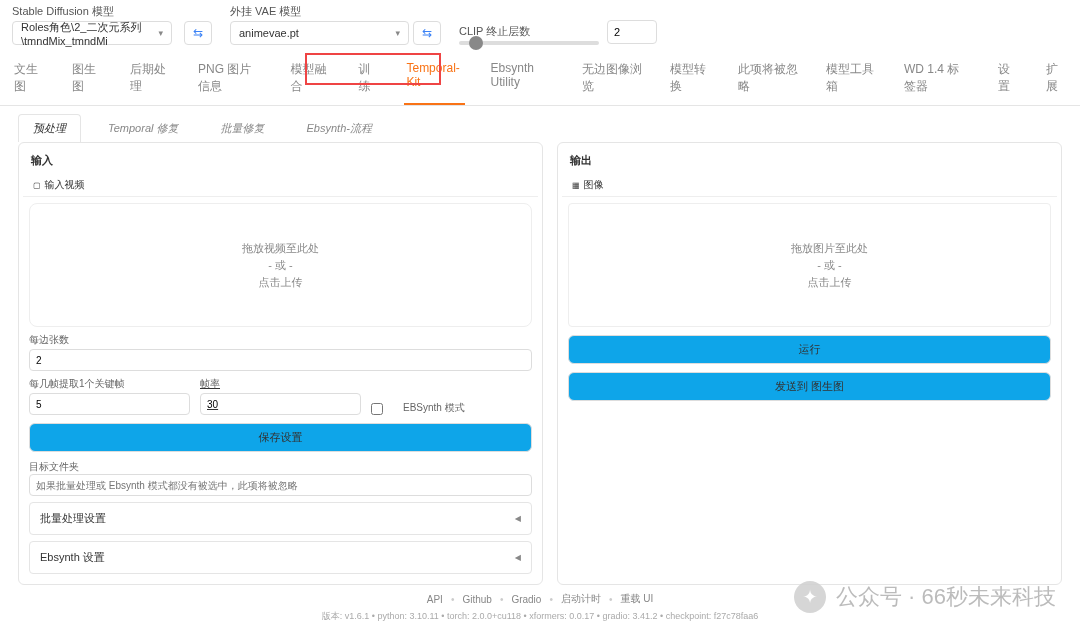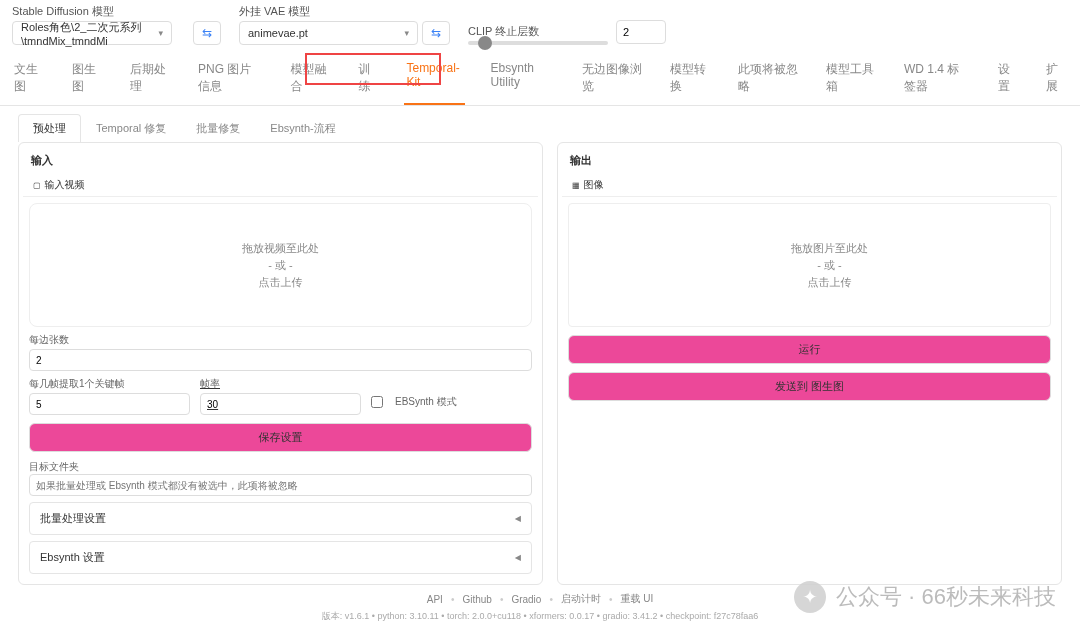--- a/index.html
+++ b/index.html
@@ -16,44 +16,44 @@
 .clip-group { display: flex; align-items: center; gap: 8px; }
 .slider { width: 140px; height: 4px; background: #ddd; border-radius: 2px; position: relative; }
 .slider::after { content: ""; position: absolute; width: 14px; height: 14px; background: #888; border-radius: 50%; top: -5px; left: 10px; }
 .num-input { width: 50px; height: 24px; border: 1px solid #ddd; border-radius: 4px; padding: 2px 6px; font-size: 11px; }
 
 .main-tabs { display: flex; border-bottom: 1px solid #e5e5e5; padding: 0 12px; gap: 24px; position: relative; }
 .main-tab { padding: 8px 2px; font-size: 12px; color: #888; cursor: pointer; border-bottom: 2px solid transparent; }
 .main-tab.active { color: #f97316; border-bottom-color: #f97316; }
 .highlight-box { position: absolute; border: 2px solid #ef4444; top: 0; height: 32px; pointer-events: none; z-index: 10; }
 
-.sub-tabs { display: flex; gap: 0; padding: 8px 18px 0; }
+.sub-tabs { display: flex; gap: 12px; padding: 8px 18px 0; font-style: italic; }
 .sub-tab { padding: 6px 14px; font-size: 11px; color: #888; cursor: pointer; border: 1px solid transparent; border-bottom: none; border-radius: 4px 4px 0 0; }
 .sub-tab.active { color: #333; border-color: #e5e5e5; background: #fff; }
 
 .content { display: flex; padding: 0 18px; gap: 14px; }
 .col-left, .col-right { border: 1px solid #e5e5e5; border-radius: 6px; padding: 4px; }
 .col-left { flex: 1; }
 .col-right { width: 505px; }
 
 .panel-title { font-size: 11px; font-weight: 600; padding: 6px 8px; }
 .inner-tabs { display: flex; border-bottom: 1px solid #eee; }
 .inner-tab { padding: 4px 10px; font-size: 10px; color: #888; display: flex; align-items: center; gap: 4px; }
 .inner-tab.active { color: #333; }
 
 .drop-zone { margin: 6px; height: 124px; border: 1px solid #eee; border-radius: 8px; display: flex; flex-direction: column; align-items: center; justify-content: center; color: #888; font-size: 11px; gap: 2px; }
 
 .form-row { display: flex; gap: 10px; padding: 0 6px; margin-top: 6px; }
 .form-field { flex: 1; display: flex; flex-direction: column; gap: 2px; }
 .form-label { font-size: 10px; color: #666; }
 .text-input { border: 1px solid #ddd; border-radius: 4px; padding: 3px 6px; font-size: 10px; height: 22px; }
-.checkbox-wrap { display: flex; align-items: center; gap: 12px; padding-top: 12px; }
+.checkbox-wrap { display: flex; align-items: flex-end; gap: 20px; padding-top: 12px; }
 .checkbox-wrap input { width: 12px; height: 12px; }
 
-.btn-wide { margin: 8px 6px; padding: 6px 0; border: 1px solid #ddd; border-radius: 6px; text-align: center; font-size: 11px; cursor: pointer; background: #ec4899; }
+.btn-wide { margin: 8px 6px; padding: 6px 0; border: 1px solid #ddd; border-radius: 6px; text-align: center; font-size: 11px; cursor: pointer; background: #0ea5e9; }
 
 .accordion { margin: 6px; padding: 8px 10px; border: 1px solid #e5e5e5; border-radius: 4px; display: flex; justify-content: space-between; align-items: center; font-size: 11px; cursor: pointer; }
 .accordion::after { content: "◀"; font-size: 8px; color: #888; }
 
 .output-drop { margin: 6px; height: 124px; border: 1px solid #eee; border-radius: 4px; display: flex; flex-direction: column; align-items: center; justify-content: center; color: #888; font-size: 11px; gap: 2px; padding-left: 40px; }
 
 .footer { text-align: center; margin-top: 7px; font-size: 10px; color: #888; }
 .footer-links { display: inline-flex; gap: 8px; align-items: center; }
 .footer-links span { cursor: pointer; }
 .footer-links .sep { color: #ccc; }
@@ -61,21 +61,21 @@
 
 .watermark { position: absolute; bottom: 18px; right: 24px; display: flex; align-items: center; gap: 10px; color: #b0b0b0; font-size: 22px; opacity: 0.85; }
 .wm-icon { width: 32px; height: 32px; border-radius: 50%; background: #d0d0d0; display: flex; align-items: center; justify-content: center; color: #fff; font-size: 18px; }
 </style>
 </head>
 <body>
 
 <div class="header">
   <div class="header-group">
     <div class="header-label">Stable Diffusion 模型</div>
-    <div style="display:flex;gap:21px;">
+    <div style="display:flex;gap:12px;">
       <div class="dropdown sd-model">
           <span>Roles角色\2_二次元系列\tmndMix_tmndMi</span>
         </div>
       <div class="icon-btn">⇆</div>
     </div>
   </div>
   <div class="header-group">
     <div class="header-label">外挂 VAE 模型</div>
     <div style="display:flex;gap:4px;">
       <div class="dropdown vae-model">

